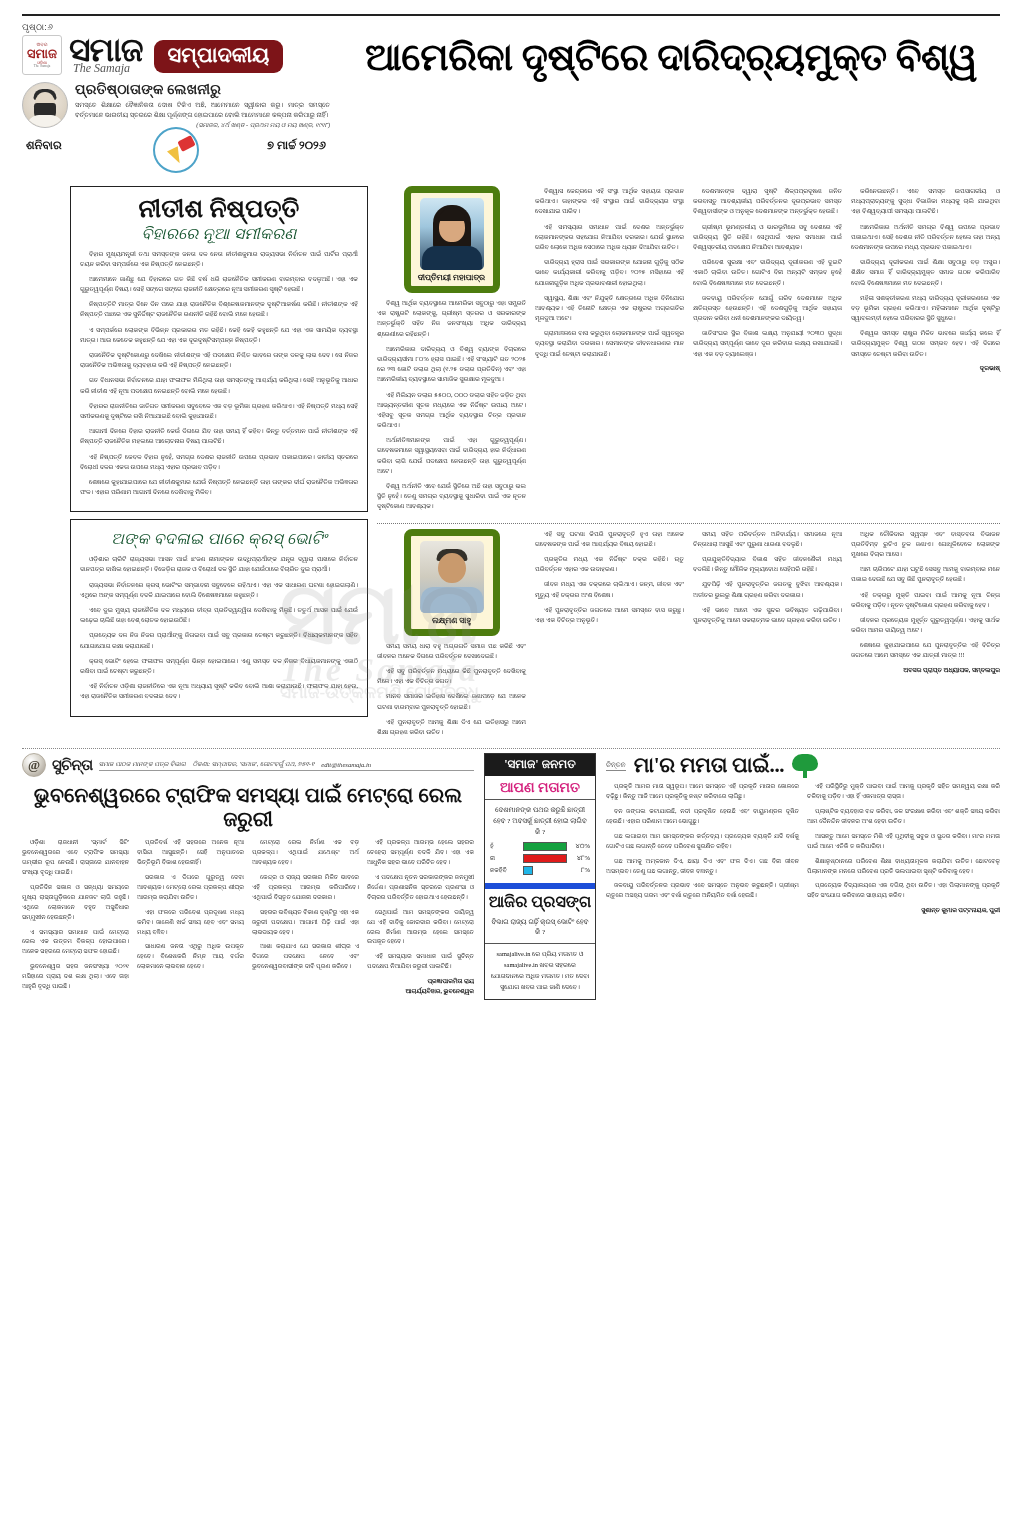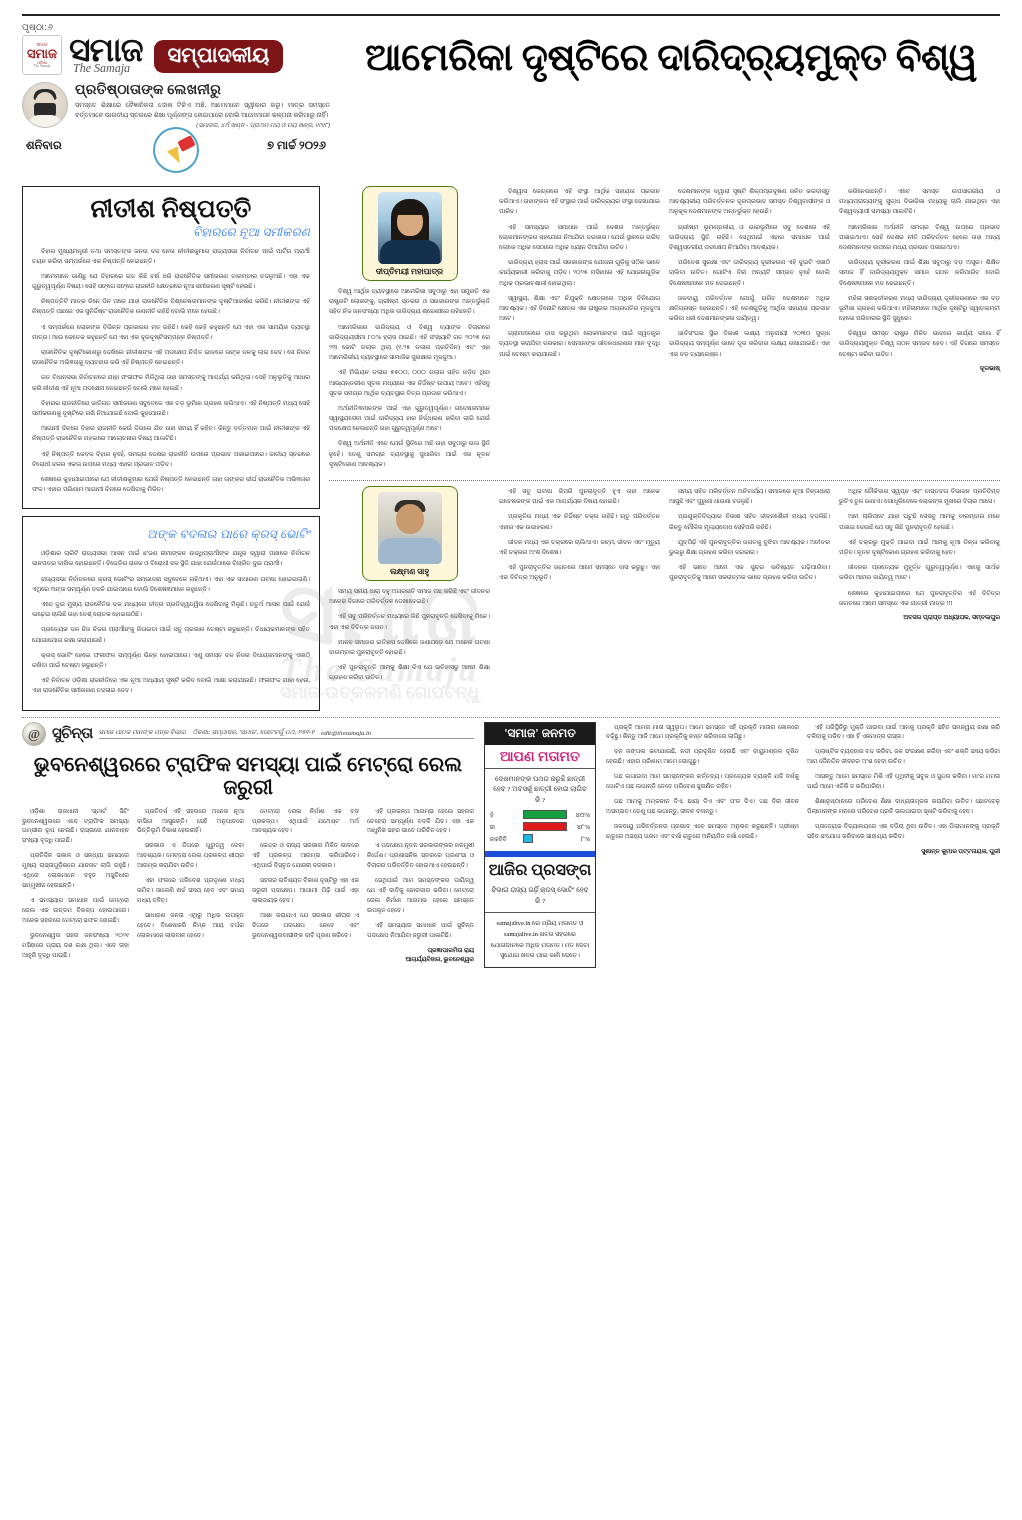--- a/index.html
+++ b/index.html
@@ -65,37 +65,37 @@
   .pen-badge .cap { width: 15px; height: 11px; background:#d33; border-radius:2px; position:absolute; top:9px; left:24px; transform: rotate(-27deg);}
 
   
   .mast-right { flex: 1; padding-left: 12px; }
   .main-headline {
     font-size: 38px; font-weight: bold; text-align: center; letter-spacing: -.5px;
     line-height: 1.12; color: #000; margin-top: 14px;
   }
 
   
-  .body-area { display: flex; gap: 9px; margin-top: 4px; }
+  .body-area { display: flex; gap: 9px; margin-top: 4px; margin-left: 48px; }
   .col-left { width: 298px; flex: none; }
   .col-right { flex: 1; }
 
   .edit-box { border: 1px solid #222; padding: 8px 9px 9px 9px; }
   .edit-title { font-size: 25px; font-weight: bold; text-align: center; line-height: 1.1; }
-  .edit-sub { font-size: 12px; font-style: italic; text-align: right; margin: 2px 0 6px 0; color: #3b82f6; letter-spacing: .2px;}
+  .edit-sub { font-size: 16px; font-style: italic; text-align: center; margin: 2px 0 6px 0; color: #14532d; letter-spacing: .2px;}
   .edit-body p { font-size: 6.3px; line-height: 1.62; text-align: justify; margin-bottom: 5px; text-indent: 9px; color:#151515;}
 
   
   .art-cols { display: flex; gap: 9px; }
   .art-col { flex: 1; }
   .art-col p { font-size: 6.3px; line-height: 1.62; text-align: justify; margin-bottom: 5px; color:#151515;}
   .art-col p { text-indent: 9px; }
   .byline-card {
     width: 96px; margin: 0 auto 5px auto; background: #fdf6d8;
-    border: 1px solid #4d7c0f; border-radius: 8px; padding: 5px 4px 3px 4px; text-align: center;
+    border: 7px solid #4d7c0f; border-radius: 8px; padding: 5px 4px 3px 4px; text-align: center;
   }
   .byline-photo { width: 64px; height: 72px; margin: 0 auto; border-radius: 5px; overflow:hidden; position: relative; }
   .ph-female { background: linear-gradient(#cfe6f2 0%, #9fc6dd 40%, #2e4a63 100%); }
   .ph-female .face { position:absolute; left:50%; top:14px; transform:translateX(-50%); width:26px;height:30px;background:#d8a87f;border-radius:50% 50% 45% 45%; }
   .ph-female .hair { position:absolute; left:50%; top:7px; transform:translateX(-50%); width:38px;height:46px;background:#1d1713;border-radius:18px 18px 6px 6px; z-index:-0;}
   .ph-female .hair2 { position:absolute; left:50%; top:10px; transform:translateX(-50%); width:27px;height:13px;background:#1d1713;border-radius:14px 14px 0 0; z-index:2;}
   .ph-female .dress { position:absolute; left:50%; bottom:0; transform:translateX(-50%); width:60px;height:24px;background:#15304a;border-radius:14px 14px 0 0; z-index:3;}
   .ph-male { background: linear-gradient(#e8e6df 0%, #cfcbbe 50%, #9fb6c9 100%); }
   .ph-male .face { position:absolute; left:50%; top:12px; transform:translateX(-50%); width:28px;height:30px;background:#c99a6d;border-radius:50% 50% 48% 48%; }
   .ph-male .hair { position:absolute; left:50%; top:8px; transform:translateX(-50%); width:31px;height:12px;background:#333029;border-radius:14px 14px 3px 3px; }
@@ -409,20 +409,28 @@
             <span class="poll-pct">୮%</span>
           </div>
         </div>
         <div class="poll-topic">ଆଜିର ପ୍ରସଙ୍ଗ</div>
         <div class="poll-topic-q">ବିଭାଗ ରାଜ୍ୟ ଗଢ଼ିଁ କ୍ରସ୍ ଭୋଟିଂ ହେବ କି ?</div>
         <div class="poll-note">samajalive.in ରେ ପ୍ରିୟ ମତାମତ ଓ samajalive.in ଖବର ସହରରେ ଯୋଗଦାନରେ ଅଧିକ ମତାମତ। ମତ ଦେବା ସୁଯୋଗ ଖବର ପାଇ ଜାଣି ଦେବେ।</div>
       </div>
     </div>
 
     <div class="bot-right">
+      <div class="tree-mast">
+        <span class="tree-label">ଚିନ୍ତନ</span>
+        <span class="tree-title">ମା'ର ମମତା ପାଇଁ...</span>
+        <span class="tree-ico">
+          <span class="canopy"></span>
+          <span class="trunk"></span>
+        </span>
+      </div>
       <div class="bot-right-cols">
         <div class="c">
           <p>ପ୍ରକୃତି ଆମର ମାତା ସ୍ୱରୂପ। ଆମେ ସମସ୍ତେ ଏହି ପ୍ରକୃତି ମାତାର କୋଳରେ ବଢ଼ିଛୁ। କିନ୍ତୁ ଆଜି ଆମେ ପ୍ରକୃତିକୁ ନଷ୍ଟ କରିବାରେ ଲାଗିଛୁ।</p>
           <p>ବନ ଜଙ୍ଗଲ କଟାଯାଉଛି, ନଦୀ ପ୍ରଦୂଷିତ ହେଉଛି ଏବଂ ବାୟୁମଣ୍ଡଳ ଦୂଷିତ ହେଉଛି। ଏହାର ପରିଣାମ ଆମେ ଭୋଗୁଛୁ।</p>
           <p>ଗଛ ଲଗାଇବା ଆମ ସମସ୍ତଙ୍କର କର୍ତ୍ତବ୍ୟ। ପ୍ରତ୍ୟେକ ବ୍ୟକ୍ତି ଯଦି ବର୍ଷକୁ ଗୋଟିଏ ଗଛ ଲଗାନ୍ତି ତେବେ ପରିବେଶ ସୁରକ୍ଷିତ ରହିବ।</p>
           <p>ଗଛ ଆମକୁ ଅମ୍ଳଜାନ ଦିଏ, ଛାୟା ଦିଏ ଏବଂ ଫଳ ଦିଏ। ଗଛ ବିନା ଜୀବନ ଅସମ୍ଭବ। ତେଣୁ ଗଛ ଲଗାନ୍ତୁ, ଜୀବନ ବଞ୍ଚାନ୍ତୁ।</p>
           <p>ଜଳବାୟୁ ପରିବର୍ତ୍ତନର ପ୍ରଭାବ ଏବେ ସମସ୍ତେ ଅନୁଭବ କରୁଛନ୍ତି। ଗ୍ରୀଷ୍ମ ଋତୁରେ ଅସହ୍ୟ ଗରମ ଏବଂ ବର୍ଷା ଋତୁରେ ଅନିୟମିତ ବର୍ଷା ହେଉଛି।</p>
         </div>
         <div class="c">
           <p>ଏହି ପରିସ୍ଥିତିରୁ ମୁକ୍ତି ପାଇବା ପାଇଁ ଆମକୁ ପ୍ରକୃତି ସହିତ ସମନ୍ୱୟ ରକ୍ଷା କରି ଚଳିବାକୁ ପଡ଼ିବ। ଏହା ହିଁ ଏକମାତ୍ର ରାସ୍ତା।</p>

